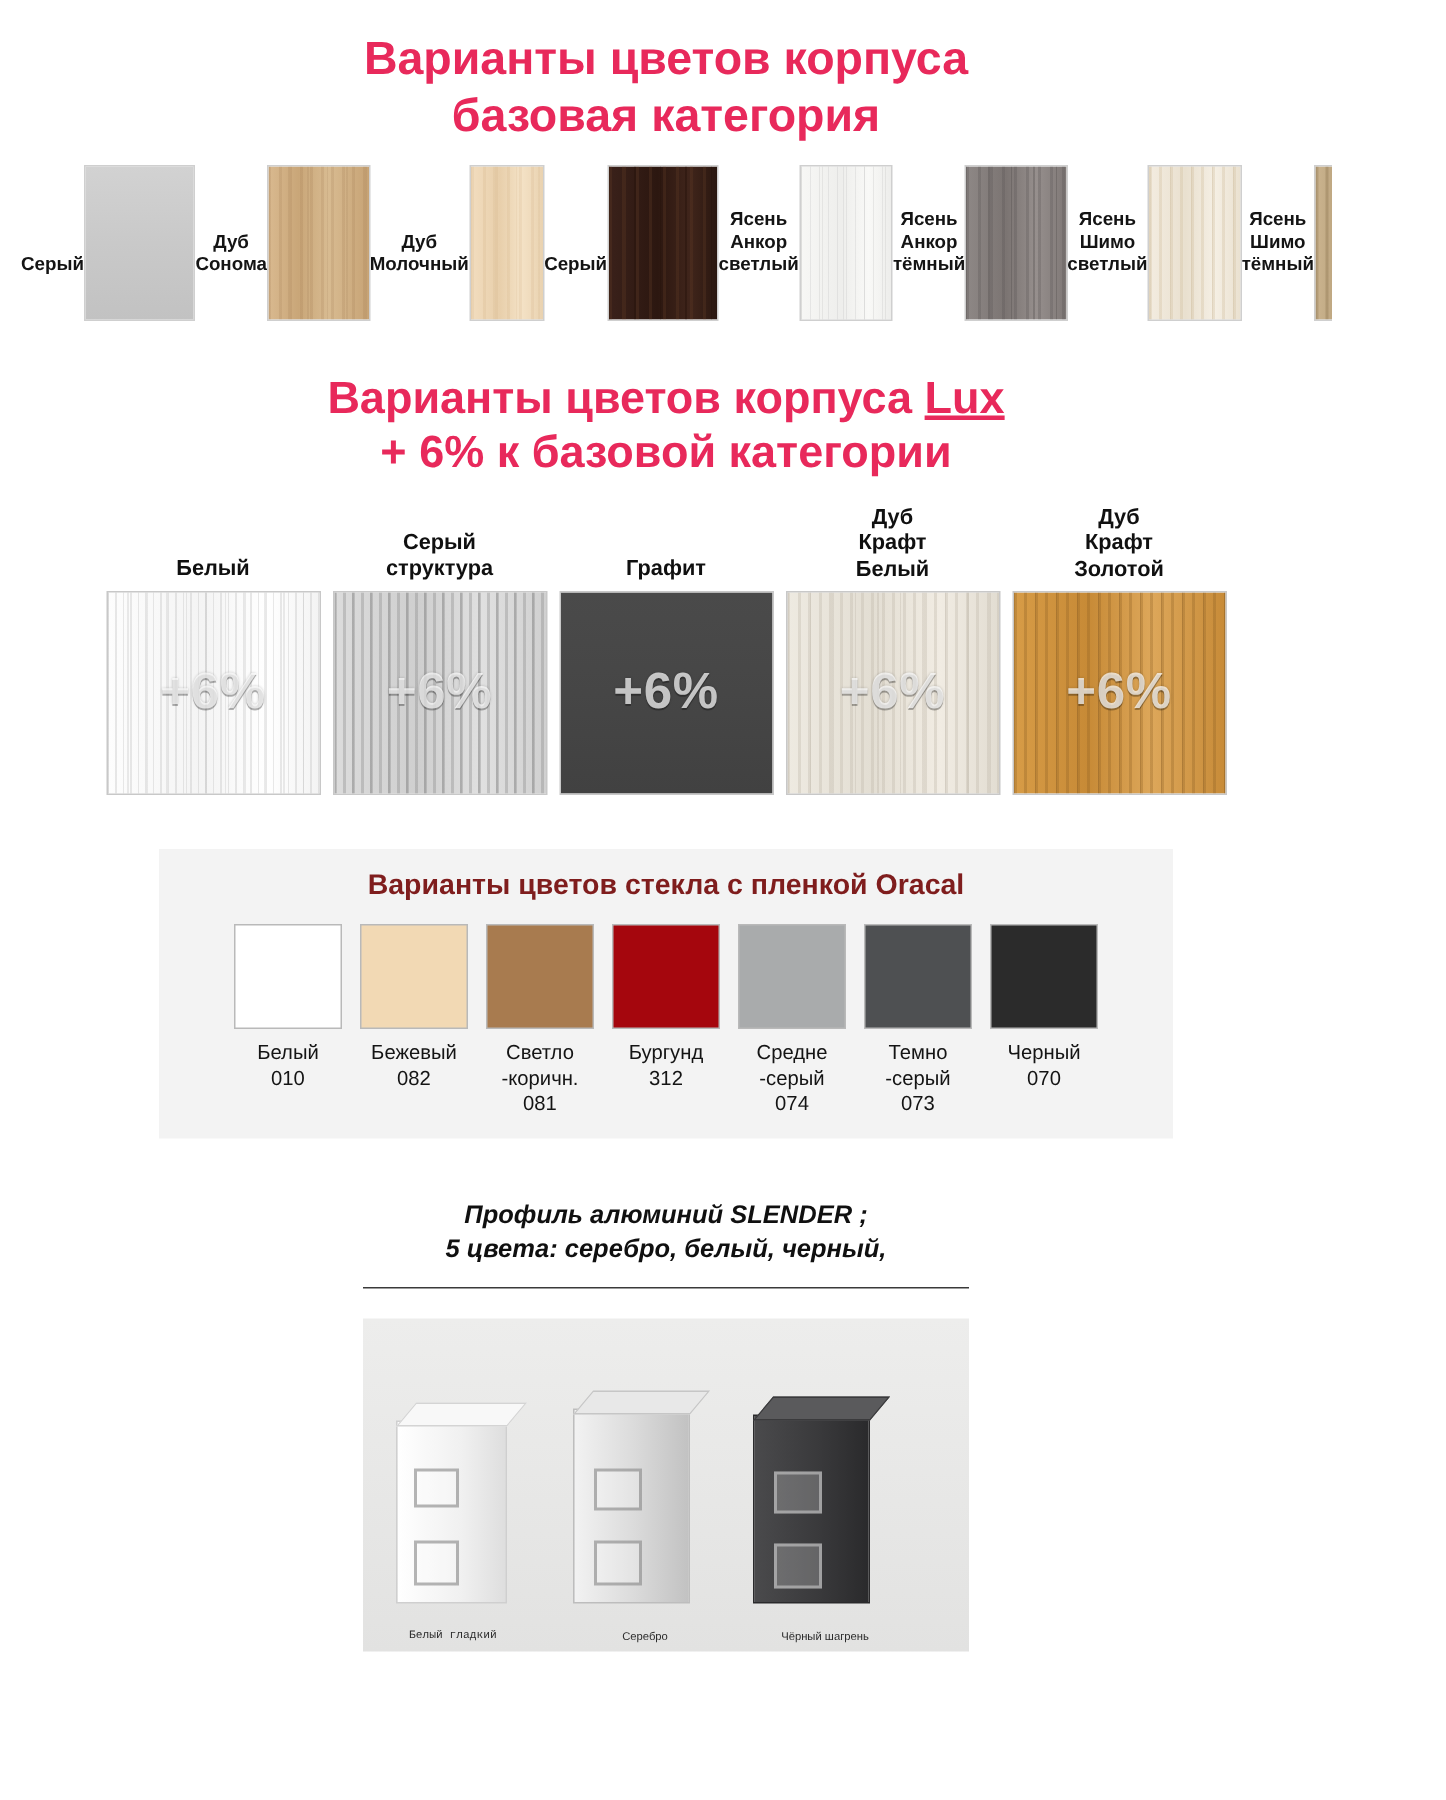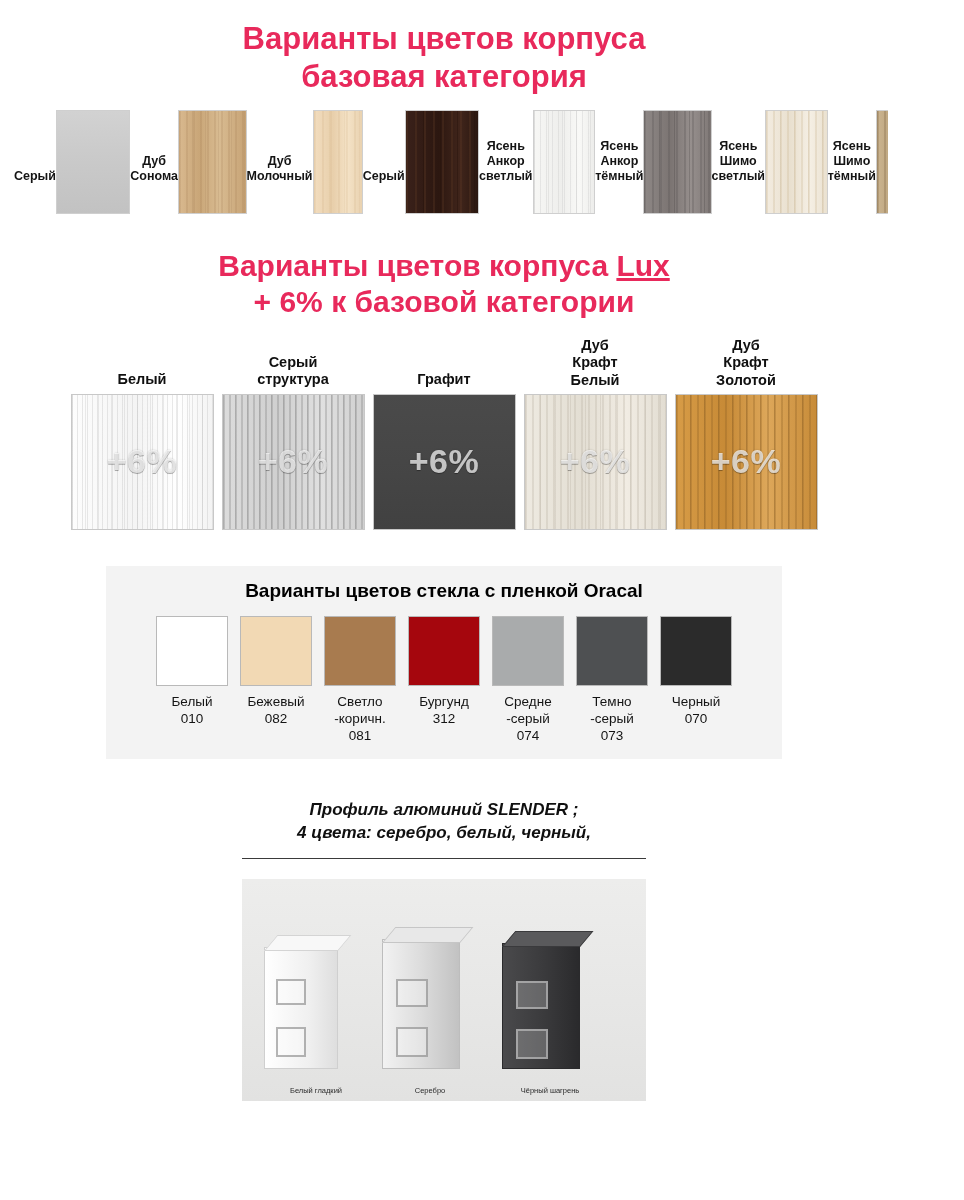--- a/index.html
+++ b/index.html
@@ -211,21 +211,21 @@
     width: 676px;
     margin: 36px auto 0 auto;
     background: #f3f3f3;
     padding: 12px 0 14px 0;
     box-sizing: border-box;
   }
   .oracal-title {
     text-align: center;
     font-size: 19px;
     font-weight: bold;
-    color: #000000;
+    color: #7f1d1d;
     margin: 2px 0 14px 0;
   }
   .oracal-row {
     display: flex;
     justify-content: center;
     gap: 0;
   }
   .oracal-cell {
     width: 84px;
     display: flex;
@@ -443,21 +443,21 @@
       <div class="oracal-cell">
         <div class="oracal-swatch" style="background:#2b2b2b"></div>
         <div class="oracal-label">Черный<br>070</div>
       </div>
 
     </div>
   </div>
 
   <div class="profile-note">
     <div>Профиль алюминий SLENDER ;</div>
-    <div>4 цвета: серебро, белый, черный,</div>
+    <div>5 цвета: серебро, белый, черный,</div>
   </div>
   <div class="rule"></div>
 
   <div class="profile-photo">
 
     <div class="bar" style="left:22px; width:72px; height:132px;">
       <div class="face-front" style="top:12px; height:120px; background:linear-gradient(90deg,#ffffff 0%,#f0f0f0 60%,#dedede 100%); border:1px solid #cfcfcf;"></div>
       <div class="face-top" style="background:#f8f8f8; border:1px solid #d4d4d4;"></div>
       <div class="hole" style="left:12px; top:44px; width:26px; height:22px;"></div>
       <div class="hole" style="left:12px; top:92px; width:26px; height:26px;"></div>
@@ -470,18 +470,18 @@
       <div class="hole" style="left:14px; top:100px; width:28px; height:26px;"></div>
     </div>
 
     <div class="bar" style="left:260px; width:76px; height:136px;">
       <div class="face-front" style="top:12px; height:124px; background:linear-gradient(90deg,#4a4a4c 0%,#3a3a3c 55%,#2a2a2c 100%); border:1px solid #2a2a2c;"></div>
       <div class="face-top" style="background:#5a5a5c; border:1px solid #3a3a3c;"></div>
       <div class="hole" style="left:14px; top:50px; width:28px; height:24px; border-color:rgba(220,220,220,.5); background:rgba(230,230,230,.25);"></div>
       <div class="hole" style="left:14px; top:98px; width:28px; height:26px; border-color:rgba(220,220,220,.5); background:rgba(230,230,230,.25);"></div>
     </div>
 
-    <div class="photo-caption" style="left:14px;">Белый гладкий</div>
+    <div class="photo-caption" style="left:0;font-family:Liberation Mono, monospace;">Белый гладкий</div>
     <div class="photo-caption" style="left:128px;">Серебро</div>
     <div class="photo-caption" style="left:248px;">Чёрный шагрень</div>
   </div>
 
 </div>
 
 </body></html>

